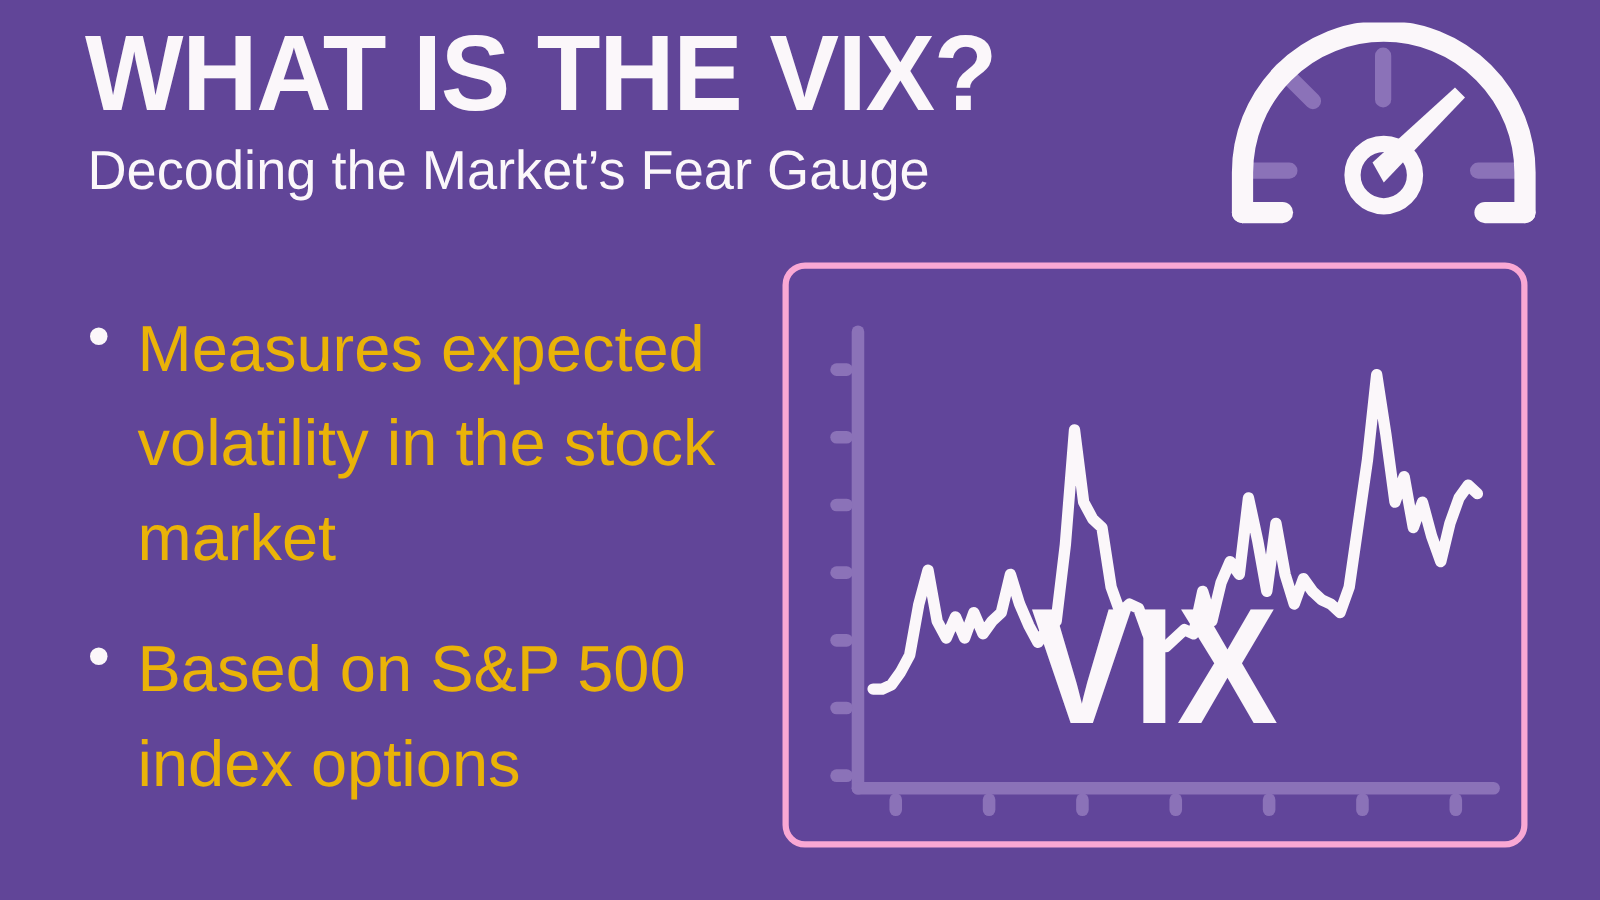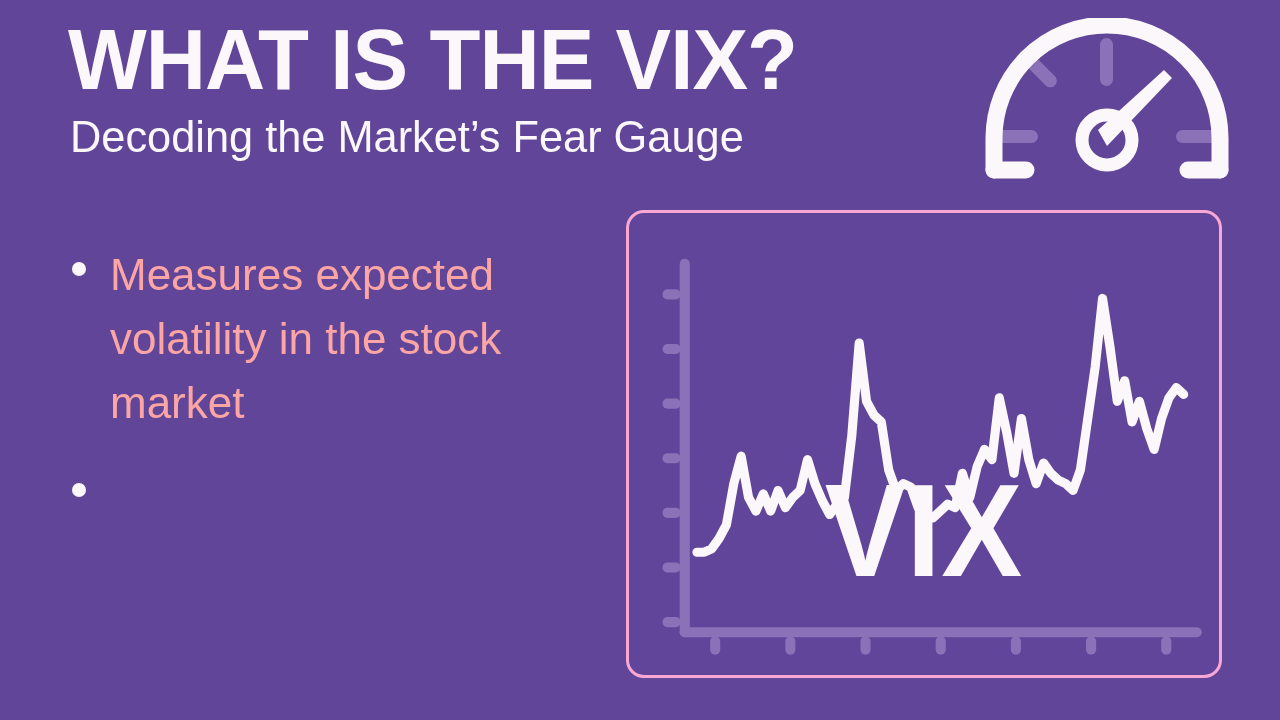--- a/index.html
+++ b/index.html
@@ -75,34 +75,34 @@
     flex: 0 0 auto;
     width: 14px;
     height: 14px;
     border-radius: 50%;
     background: #fbf7fa;
     margin-top: 19px;
     margin-right: 24px;
     margin-left: 8px;
   }
   .bullet-text {
-    font-size: 44px;
+    font-size: 52px;
     line-height: 1.45;
-    color: #fca5a5;
+    color: #eab308;
     max-width: 470px;
   }
 
   
   #chart-panel {
     position: absolute;
     left: 626px;
     top: 210px;
     width: 596px;
     height: 468px;
-    border: 3px solid #f9a8d4;
+    border: 5px solid #f9a8d4;
     border-radius: 18px;
     box-sizing: border-box;
     background: #61459a;
     overflow: hidden;
     text-decoration: underline;
   }
   #chart-svg {
     position: absolute;
     left: 0;
     top: 0;
@@ -152,20 +152,21 @@
     </svg>
   </div>
 
   <div id="bullets">
     <div class="bullet-row">
       <span class="bullet-dot"></span>
       <span class="bullet-text">Measures expected volatility in the stock market</span>
     </div>
     <div class="bullet-row">
       <span class="bullet-dot"></span>
+      <span class="bullet-text">Based on S&amp;P 500 index options</span>
     </div>
   </div>
 
   <div id="chart-panel">
     <svg id="chart-svg" viewBox="0 0 582 454" preserveAspectRatio="none">
       <g id="axis-group">
           <rect x="50" y="45" width="10" height="372" rx="5" fill="#8B72B8"></rect>
           <rect x="50" y="407" width="515" height="10" rx="5" fill="#8B72B8"></rect>
           <rect x="33" y="75" width="18" height="10" rx="5" fill="#8B72B8"></rect>
           <rect x="33" y="128.66666666666666" width="18" height="10" rx="5" fill="#8B72B8"></rect>

